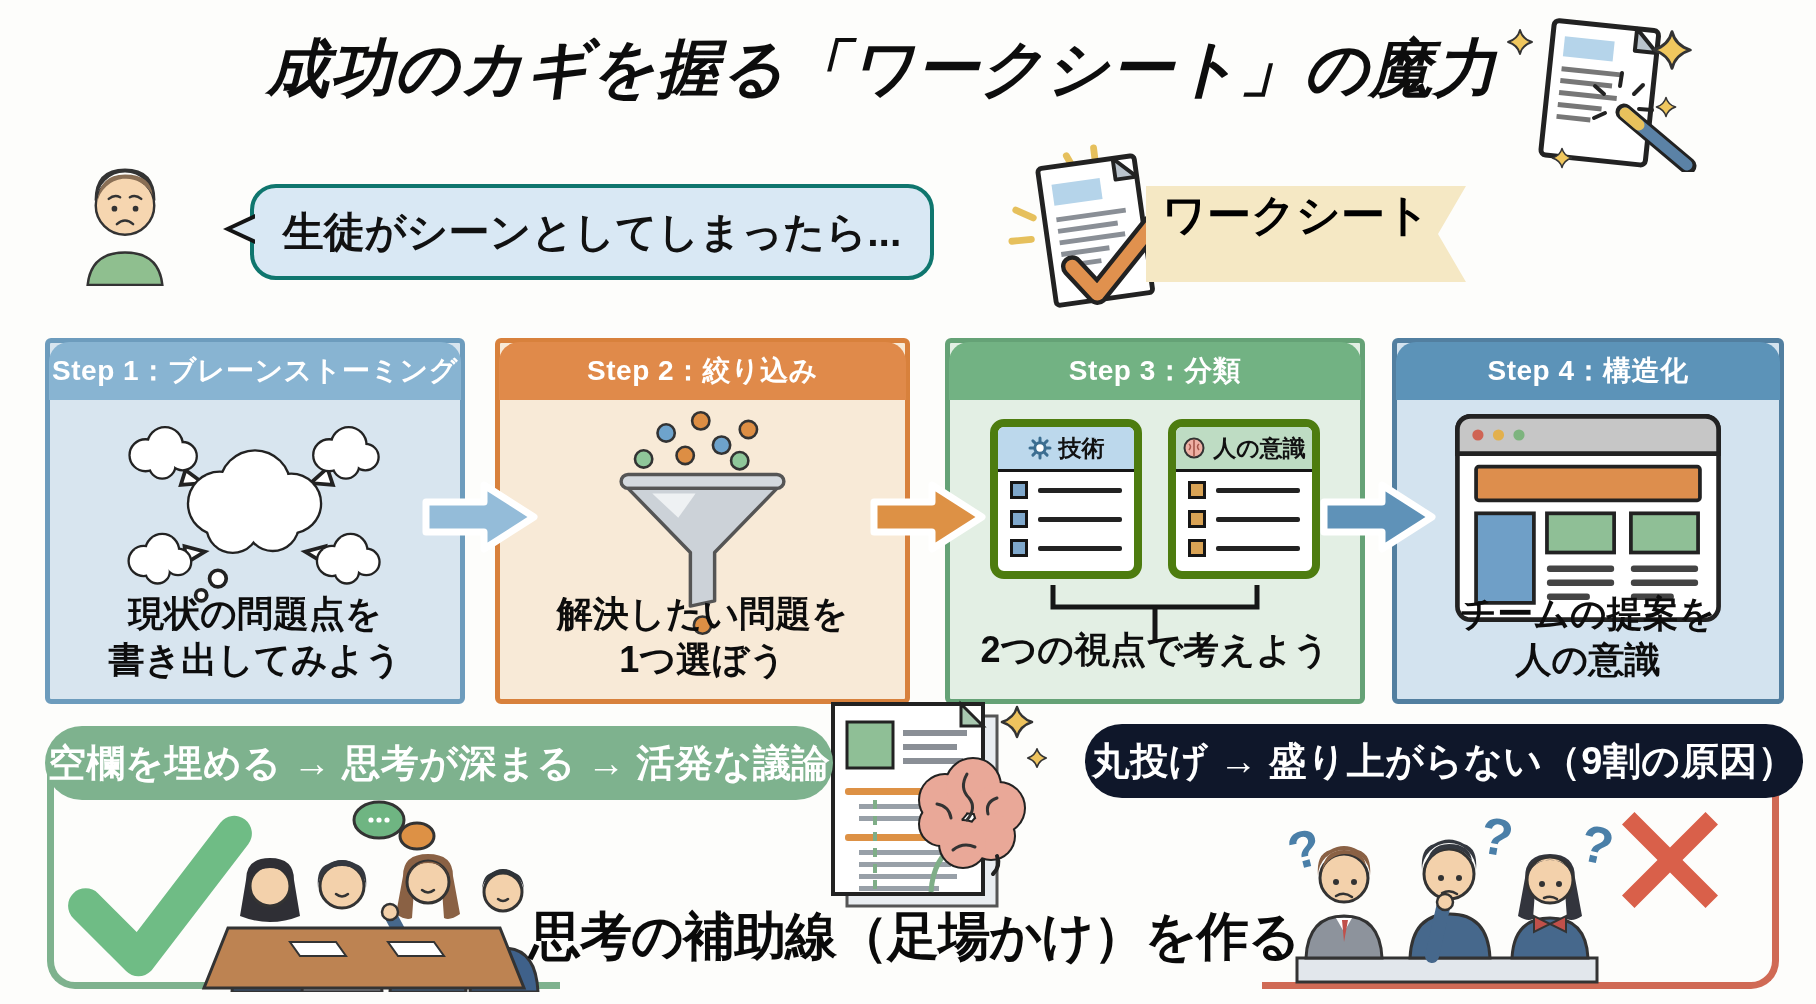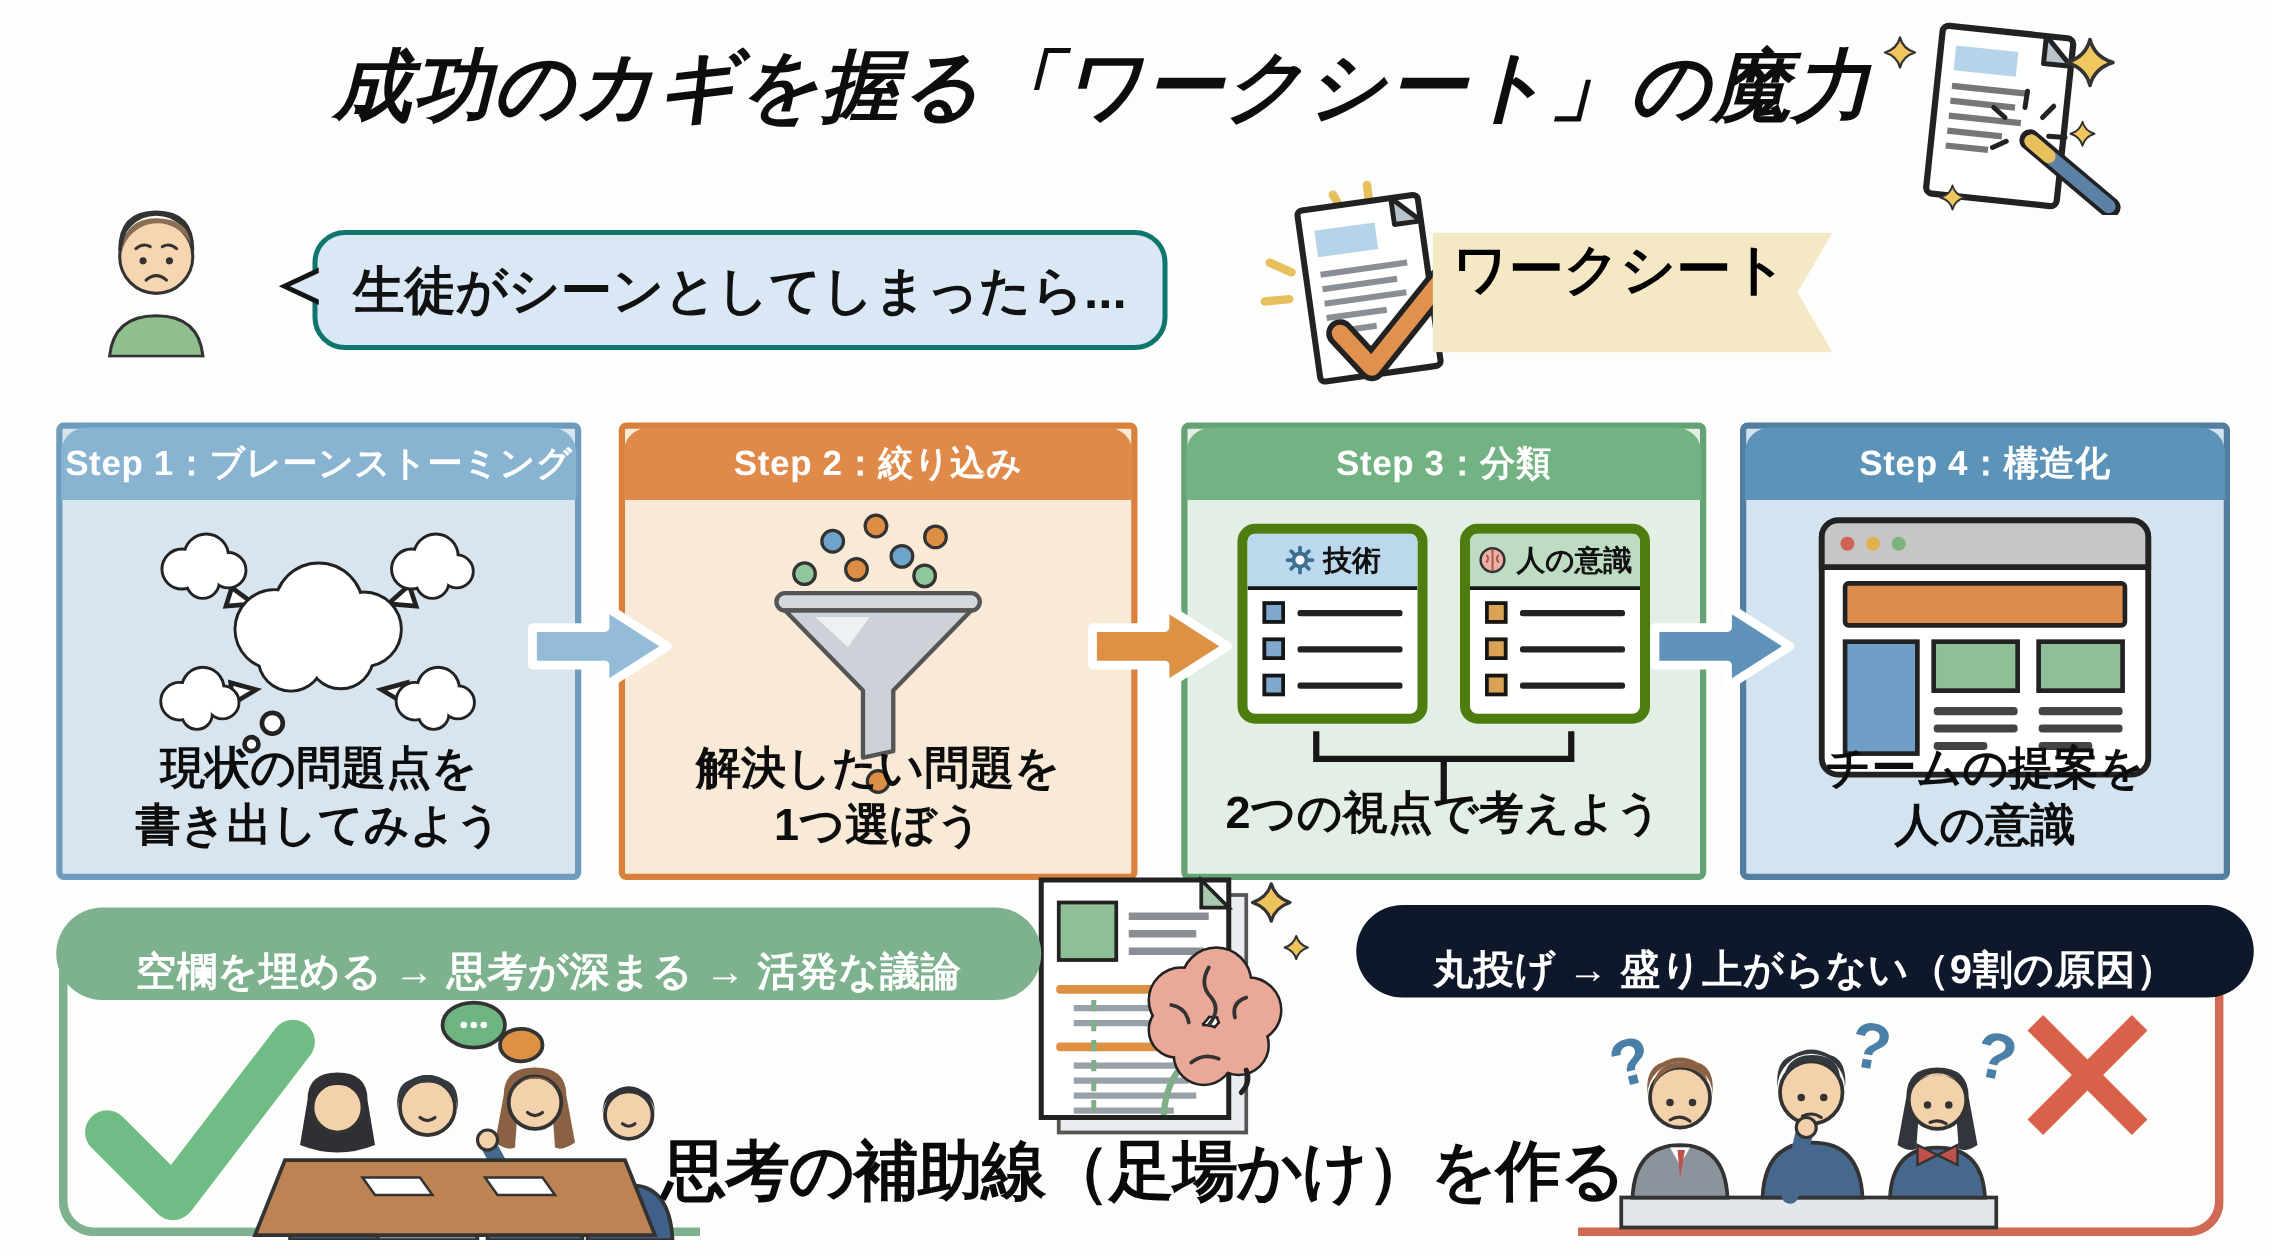--- a/index.html
+++ b/index.html
@@ -47,22 +47,22 @@
         overflow:hidden;box-sizing:border-box;}
   .mini-card .mc-head{height:42px;display:flex;align-items:center;justify-content:center;gap:7px;
         font-size:23px;font-weight:900;border-bottom:3px solid #161616;}
   .mc-rows{padding:9px 12px;display:flex;flex-direction:column;gap:11px;}
   .mc-row{display:flex;align-items:center;gap:10px;}
   .mc-sq{width:18px;height:18px;border:3px solid #161616;box-sizing:border-box;}
   .mc-line{flex:1;height:5px;background:#222;border-radius:2px;}
   #bracket{position:absolute;top:240px;left:50%;transform:translateX(-50%);}
 
   
-  .banner{height:74px;border-radius:38px;display:flex;align-items:flex-end;justify-content:center;
-        color:#fff;font-size:32px;font-weight:900;z-index:4;letter-spacing:.5px;}
+  .banner{height:74px;border-radius:38px;display:flex;align-items:center;justify-content:center;
+        color:#fff;font-size:38px;font-weight:900;z-index:4;letter-spacing:.5px;}
   #banner-good{left:45px;top:726px;width:788px;background:#7eb28e;}
   #banner-bad{left:1085px;top:724px;width:718px;background:#0f172a;}
   #frame-good{left:47px;top:760px;width:506px;height:222px;border-left:7px solid #7eb28e;
         border-bottom:7px solid #7eb28e;border-bottom-left-radius:28px;}
   #frame-bad{left:1262px;top:758px;width:510px;height:224px;border-right:7px solid #d06a55;
         border-bottom:7px solid #d06a55;border-bottom-right-radius:28px;}
 
   #bottom-message{left:500px;top:902px;width:800px;text-align:right;font-size:52px;
         font-weight:900;letter-spacing:-1px;color:#0a0a0a;}
 </style>

